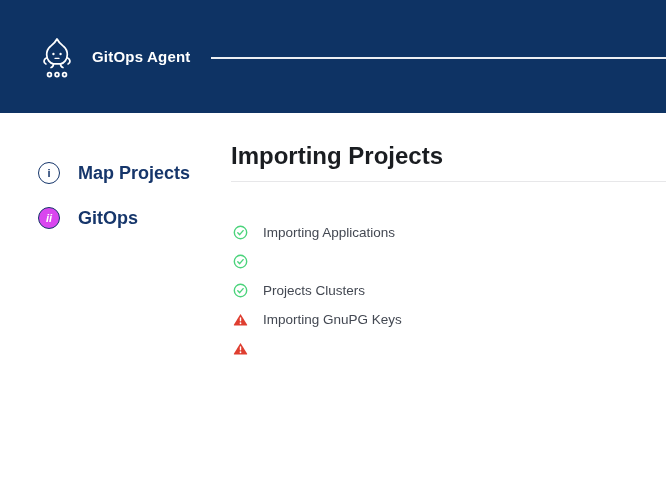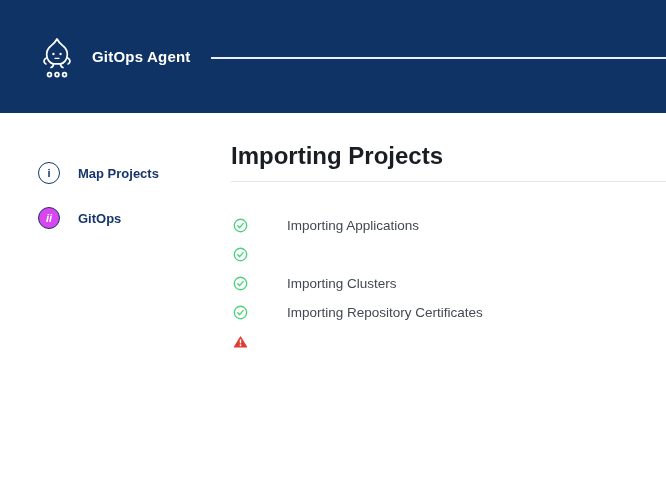--- a/index.html
+++ b/index.html
@@ -68,21 +68,21 @@
     flex: 0 0 22px;
   }
   .step.active .step-circle {
     background: #d946ef;
     color: #ffffff;
     font-style: italic;
   }
   .step-label {
     margin-left: 18px;
     color: #16366b;
-    font-size: 13px;
+    font-size: 18px;
     font-weight: 600;
   }
 
   .main { flex: 1; padding-top: 30px; }
   .page-title {
     color: #1a1d21;
     font-size: 24px;
     font-weight: 700;
     line-height: 1.1;
   }
@@ -93,22 +93,21 @@
   }
 
   .import-list {
     list-style: none;
     margin-top: 29px;
     padding-left: 2px;
   }
   .import-row {
     height: 29px;
     display: flex;
-    align-items: center;
-    gap: 24px;
+    align-items: flex-end;
   }
   .status-icon {
     width: 15px;
     height: 15px;
     display: inline-flex;
     align-items: center;
     justify-content: center;
     flex: 0 0 15px;
   }
   .status-icon svg { display: block; }
@@ -190,40 +189,41 @@
             </span>
   </li>
 
   <li class="import-row">
     <span class="status-icon">
               <svg width="15" height="15" viewBox="0 0 16 16">
                 <circle cx="8" cy="8" r="6.6" fill="none" stroke="#4bd37b" stroke-width="1.5"></circle>
                 <path d="M5.1 8.3l2 2 3.7-4.3" fill="none" stroke="#4bd37b" stroke-width="1.5" stroke-linecap="round" stroke-linejoin="round"></path>
               </svg>
             </span>
-    <span class="item-label">Importing Clusters</span>
-  </li>
-
-
-  <li class="import-row">
-    <span class="status-icon">
-              <svg width="15" height="15" viewBox="0 0 16 16">
-                <circle cx="8" cy="8" r="6.6" fill="none" stroke="#4bd37b" stroke-width="1.5"></circle>
-                <path d="M5.1 8.3l2 2 3.7-4.3" fill="none" stroke="#4bd37b" stroke-width="1.5" stroke-linecap="round" stroke-linejoin="round"></path>
-              </svg>
-            </span>
-    <span class="item-label">Importing Repository Certificates</span>
+    <span class="item-label">Projects Clusters</span>
   </li>
 
   <li class="import-row">
     <span class="status-icon">
               <svg width="15" height="15" viewBox="0 0 16 16">
                 <path d="M8 2.1 L15.1 13.7 Q15.4 14.3 14.7 14.3 L1.3 14.3 Q0.6 14.3 0.9 13.7 Z" fill="#df3e30"></path>
                 <rect x="7.25" y="5.6" width="1.5" height="4.4" rx="0.75" fill="#ffffff"></rect>
                 <circle cx="8" cy="12" r="0.95" fill="#ffffff"></circle>
               </svg>
             </span>
+    <span class="item-label">Importing GnuPG Keys</span>
+  </li>
+
+
+  <li class="import-row">
+    <span class="status-icon">
+              <svg width="15" height="15" viewBox="0 0 16 16">
+                <path d="M8 2.1 L15.1 13.7 Q15.4 14.3 14.7 14.3 L1.3 14.3 Q0.6 14.3 0.9 13.7 Z" fill="#df3e30"></path>
+                <rect x="7.25" y="5.6" width="1.5" height="4.4" rx="0.75" fill="#ffffff"></rect>
+                <circle cx="8" cy="12" r="0.95" fill="#ffffff"></circle>
+              </svg>
+            </span>
   </li>
 </ul>
     </main>
 
   </div>
 </div>
 
 </body></html>

